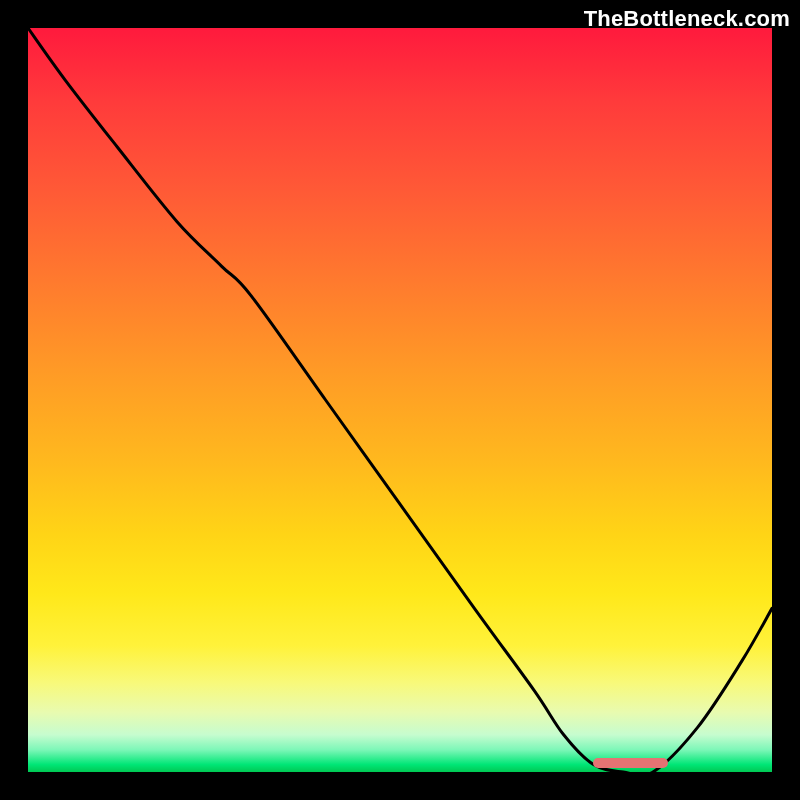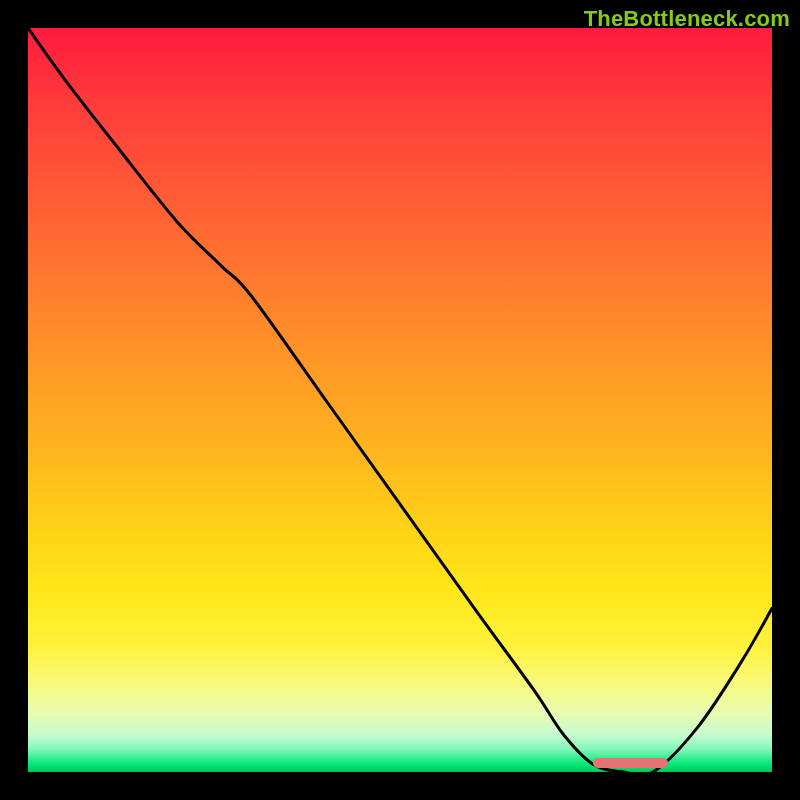--- a/index.html
+++ b/index.html
@@ -47,21 +47,21 @@
     );
   }
   .curve {
     position: absolute;
     inset: 0;
   }
   .watermark {
     position: absolute;
     top: 6px;
     right: 10px;
-    color: #84cc16;
+    color: #ffffff;
     font-size: 22px;
     font-weight: 600;
     letter-spacing: 0.2px;
     user-select: none;
   }
   .optimal-mark {
     position: absolute;
     height: 10px;
     border-radius: 5px;
     background: #e57373;

